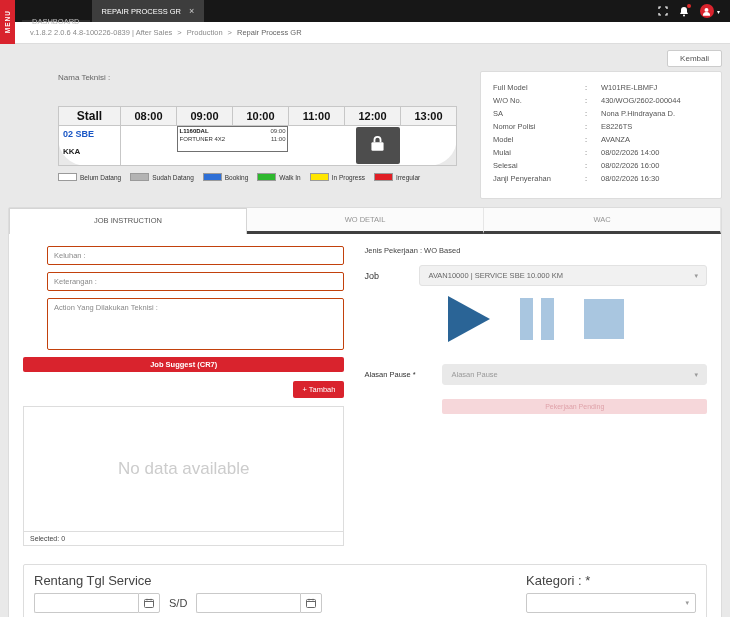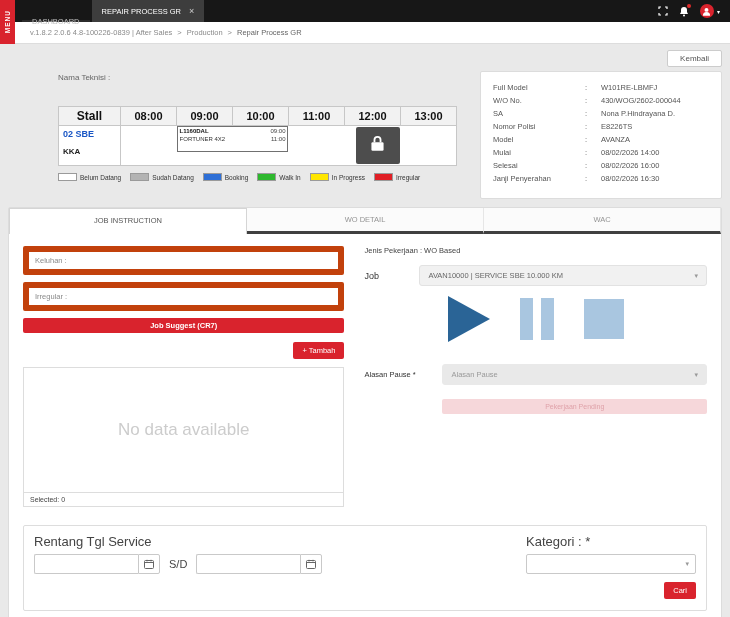--- a/index.html
+++ b/index.html
@@ -29,21 +29,21 @@
 
   
   .page { padding:6px 8px 0; }
   .kembali-row { display:flex; justify-content:flex-end; margin-bottom:4px; }
   .btn-light { background:#fff; border:1px solid #ccc; border-radius:2px; color:#555; font-size:8px; padding:3px 12px; cursor:pointer; }
 
   .top-row { display:flex; gap:10px; margin-bottom:8px; align-items:stretch;margin-left:44px; }
   .stall-area { width:418px; flex:none; }
   .nama-teknisi { font-size:8px; color:#666; margin:2px 0 24px 6px; }
 
-  table.stall { border-collapse:collapse; margin-left:6px; background:#fff; }
+  table.stall { border-collapse:collapse; margin-left:6px; background:#fff;border-radius:28px; }
   table.stall th { border:1px solid #c7c7c7; background:#f2f2f2; font-size:11px; color:#111; padding:2px 0; font-weight:bold; }
   table.stall th.stall-h { width:62px; font-size:12px; }
   table.stall th.time-h { width:56px; }
   table.stall td { border:1px solid #c7c7c7; height:40px; vertical-align:top; }
   td.stall-cell { padding:3px 4px; }
   .stall-code { color:#1a56c4; font-weight:bold; font-size:9px; }
   .stall-tech { color:#222; font-weight:bold; font-size:8px; margin-top:8px; }
   td.timeline { position:relative; padding:0; width:336px; }
   .booking-box { position:absolute; left:16.6%; width:33.4%; top:0; bottom:13px; border:1px solid #707070; background:#fff;
     display:flex; justify-content:space-between; padding:1px 2px; font-size:6px; line-height:1.3; }
@@ -65,21 +65,21 @@
 
   
   .main-card { background:#fff; border:1px solid #dcdcdc; border-radius:2px; }
   .tabbar { display:flex;justify-content:flex-end; }
   .tabbar .tab { flex:1; text-align:center; font-size:7.5px; color:#949494; padding:7px 0; background:#fbfbfb;
     border-bottom:3px solid #404040; border-right:1px solid #e6e6e6; cursor:pointer; }
   .tabbar .tab.active { background:#fff; color:#555; border:1px solid #d5d5d5; border-bottom:none; }
 
   .ji-content { display:flex; gap:20px; padding:12px 14px 4px; }
   .left-col { width:47%; flex:none; }
-  .field-box { border:6px solid #c2410c; border-radius:2px; font-size:7.5px; color:#8a8a8a; padding:4px 6px; margin-bottom:7px; min-height:19px; }
+  .field-box { border:1px solid #c2410c; border-radius:2px; font-size:7.5px; color:#8a8a8a; padding:4px 6px; margin-bottom:7px; min-height:19px;margin-left:24px; }
   .field-box.tall { min-height:52px; }
   .red-bar { background:#d9232d; color:#fff; font-weight:bold; font-size:7.5px; text-align:center; padding:3px 0; border-radius:2px; margin:5px 0 9px; }
   .tambah-row { display:flex; justify-content:flex-end; margin-bottom:8px; }
   .btn-red { background:#d9232d; color:#fff; border:none; border-radius:2px; font-size:7.5px; padding:4px 9px; cursor:pointer; }
   .nodata-box { border:1px solid #ddd; height:126px; display:flex; align-items:center; justify-content:center; }
   .nodata-text { color:#ccc; font-size:17px; }
   .selected-row { border:1px solid #ddd; border-top:none; font-size:7px; color:#444; padding:3px 6px; }
 
   .right-col { flex:1; }
   .jenis { font-size:7.5px; color:#444; margin-bottom:10px; }
@@ -290,21 +290,24 @@
       <div class="tab">WAC</div>
     </div>
 
     <div class="ji-content">
 
       <div class="left-col">
         <div class="field-box">
           <span>Keluhan :</span>
         </div>
         <div class="field-box">
-          <span>Irregular :</span>
+          <span>Keterangan :</span>
+        </div>
+        <div class="field-box tall">
+          <span>Action Yang Dilakukan Teknisi :</span>
         </div>
         <div class="red-bar">Job Suggest (CR7)</div>
         <div class="tambah-row">
           <button class="btn-red">+ Tambah</button>
         </div>
         <div class="nodata-box">
           <div class="nodata-text">No data available</div>
         </div>
         <div class="selected-row">Selected: 0</div>
       </div>

